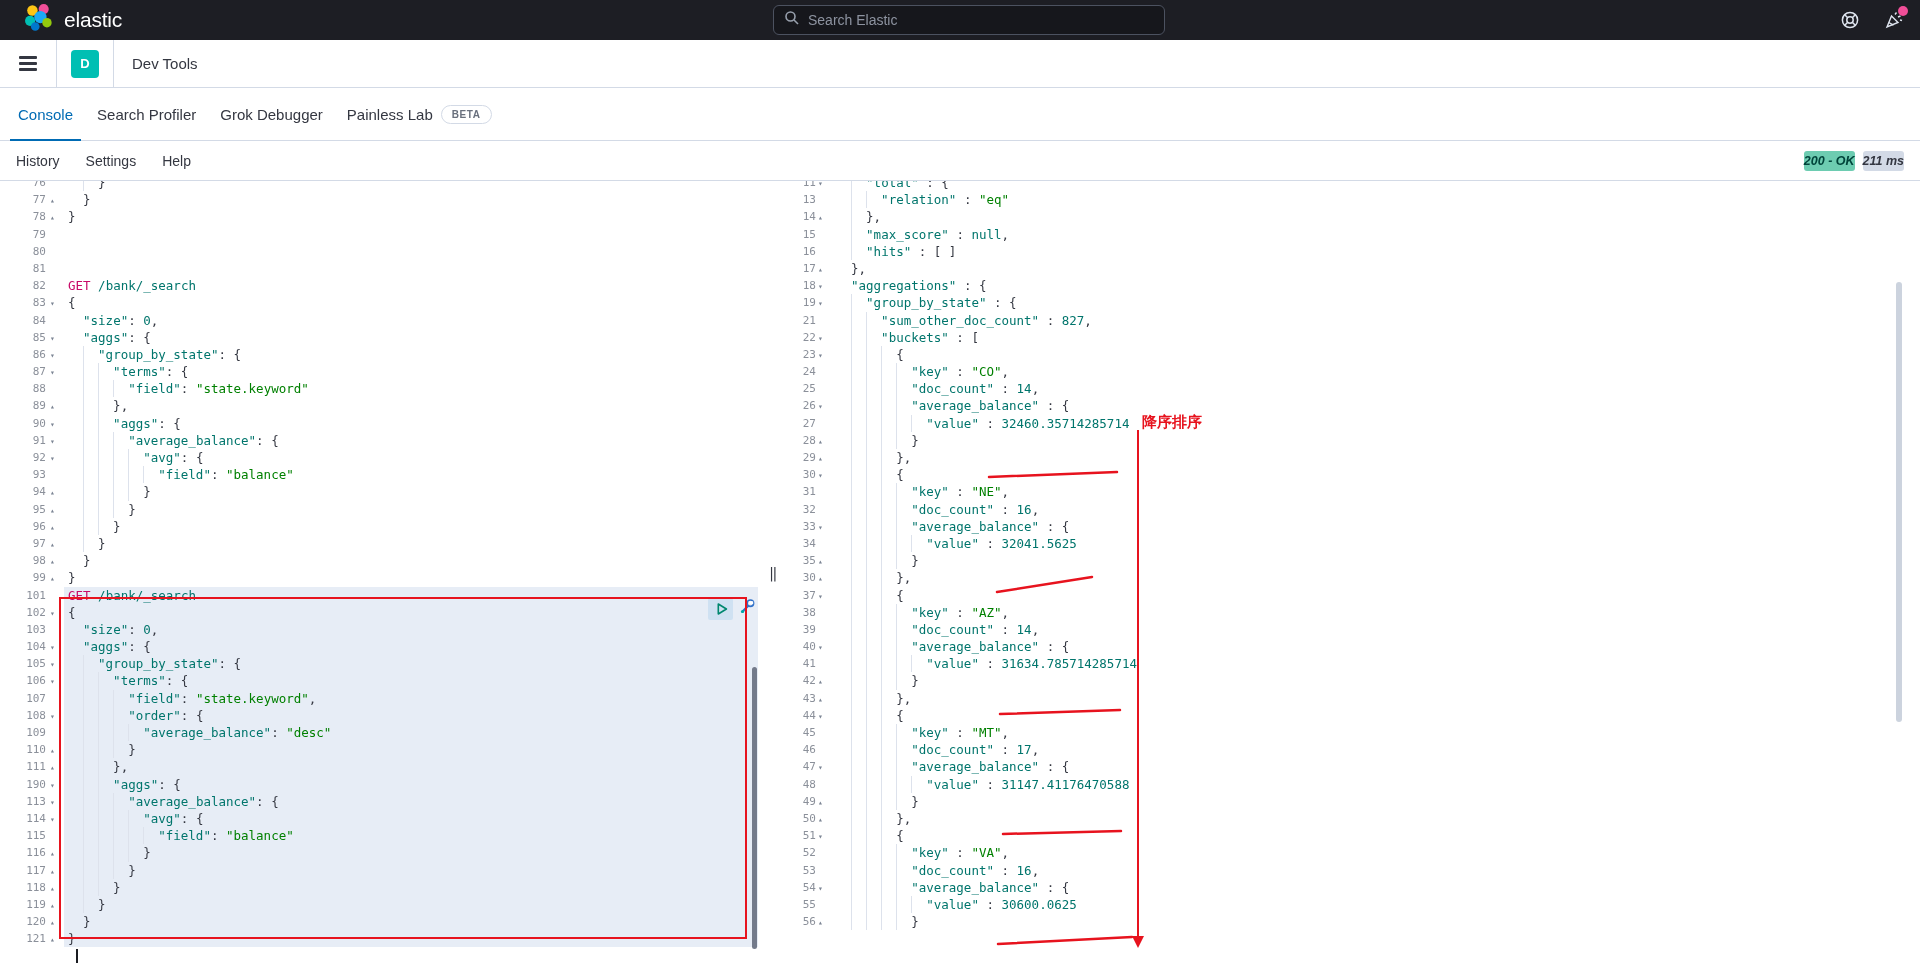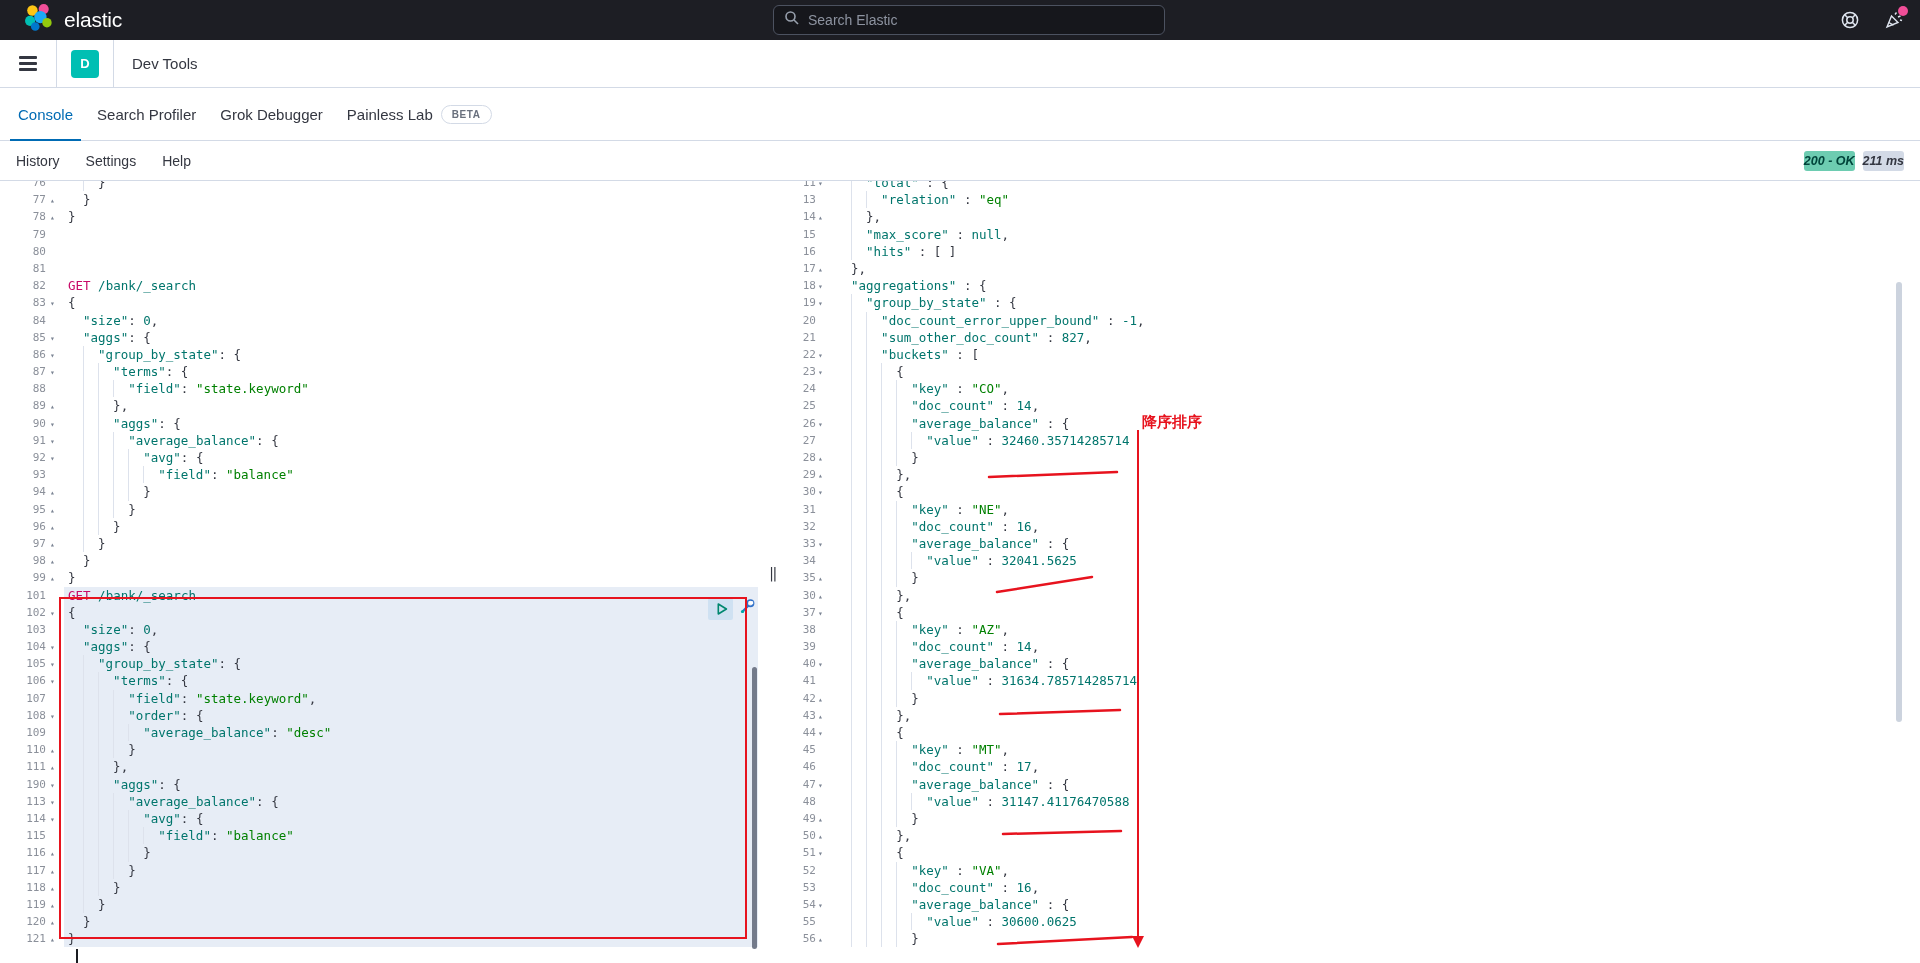--- a/index.html
+++ b/index.html
@@ -256,21 +256,20 @@
   <div class="pane pane-right">
     <div class="rows" id="right-rows">
         <div class="row"><span class="num">11</span><span class="fold" style="left: 28px;">▾</span><span class="guide" style="left: 61.04px;"></span><span class="ct" style="padding-left: 76.08px;"><span class="tk-k">"total"</span><span class="tk-p"> : {</span></span></div>
         <div class="row"><span class="num">13</span><span class="guide" style="left: 61.04px;"></span><span class="guide" style="left: 76.08px;"></span><span class="ct" style="padding-left: 91.12px;"><span class="tk-k">"relation"</span><span class="tk-p"> : </span><span class="tk-s">"eq"</span></span></div>
         <div class="row"><span class="num">14</span><span class="fold" style="left: 28px;">▴</span><span class="guide" style="left: 61.04px;"></span><span class="ct" style="padding-left: 76.08px;"><span class="tk-p">},</span></span></div>
         <div class="row"><span class="num">15</span><span class="guide" style="left: 61.04px;"></span><span class="ct" style="padding-left: 76.08px;"><span class="tk-k">"max_score"</span><span class="tk-p"> : </span><span class="tk-n">null</span><span class="tk-p">,</span></span></div>
         <div class="row"><span class="num">16</span><span class="guide" style="left: 61.04px;"></span><span class="ct" style="padding-left: 76.08px;"><span class="tk-k">"hits"</span><span class="tk-p"> : [ ]</span></span></div>
         <div class="row"><span class="num">17</span><span class="fold" style="left: 28px;">▴</span><span class="ct" style="padding-left: 61.04px;"><span class="tk-p">},</span></span></div>
         <div class="row"><span class="num">18</span><span class="fold" style="left: 28px;">▾</span><span class="ct" style="padding-left: 61.04px;"><span class="tk-k">"aggregations"</span><span class="tk-p"> : {</span></span></div>
         <div class="row"><span class="num">19</span><span class="fold" style="left: 28px;">▾</span><span class="guide" style="left: 61.04px;"></span><span class="ct" style="padding-left: 76.08px;"><span class="tk-k">"group_by_state"</span><span class="tk-p"> : {</span></span></div>
-        <div class="row"><span class="num">20</span><span class="guide" style="left: 61.04px;"></span><span class="guide" style="left: 76.08px;"></span><span class="ct" style="padding-left: 91.12px;"><span class="tk-k">"doc_count_error_upper_bound"</span><span class="tk-p"> : </span><span class="tk-n">-1</span><span class="tk-p">,</span></span></div>
         <div class="row"><span class="num">21</span><span class="guide" style="left: 61.04px;"></span><span class="guide" style="left: 76.08px;"></span><span class="ct" style="padding-left: 91.12px;"><span class="tk-k">"sum_other_doc_count"</span><span class="tk-p"> : </span><span class="tk-n">827</span><span class="tk-p">,</span></span></div>
         <div class="row"><span class="num">22</span><span class="fold" style="left: 28px;">▾</span><span class="guide" style="left: 61.04px;"></span><span class="guide" style="left: 76.08px;"></span><span class="ct" style="padding-left: 91.12px;"><span class="tk-k">"buckets"</span><span class="tk-p"> : [</span></span></div>
         <div class="row"><span class="num">23</span><span class="fold" style="left: 28px;">▾</span><span class="guide" style="left: 61.04px;"></span><span class="guide" style="left: 76.08px;"></span><span class="guide" style="left: 91.12px;"></span><span class="ct" style="padding-left: 106.16px;"><span class="tk-p">{</span></span></div>
         <div class="row"><span class="num">24</span><span class="guide" style="left: 61.04px;"></span><span class="guide" style="left: 76.08px;"></span><span class="guide" style="left: 91.12px;"></span><span class="guide" style="left: 106.16px;"></span><span class="ct" style="padding-left: 121.2px;"><span class="tk-k">"key"</span><span class="tk-p"> : </span><span class="tk-s">"CO"</span><span class="tk-p">,</span></span></div>
         <div class="row"><span class="num">25</span><span class="guide" style="left: 61.04px;"></span><span class="guide" style="left: 76.08px;"></span><span class="guide" style="left: 91.12px;"></span><span class="guide" style="left: 106.16px;"></span><span class="ct" style="padding-left: 121.2px;"><span class="tk-k">"doc_count"</span><span class="tk-p"> : </span><span class="tk-n">14</span><span class="tk-p">,</span></span></div>
         <div class="row"><span class="num">26</span><span class="fold" style="left: 28px;">▾</span><span class="guide" style="left: 61.04px;"></span><span class="guide" style="left: 76.08px;"></span><span class="guide" style="left: 91.12px;"></span><span class="guide" style="left: 106.16px;"></span><span class="ct" style="padding-left: 121.2px;"><span class="tk-k">"average_balance"</span><span class="tk-p"> : {</span></span></div>
         <div class="row"><span class="num">27</span><span class="guide" style="left: 61.04px;"></span><span class="guide" style="left: 76.08px;"></span><span class="guide" style="left: 91.12px;"></span><span class="guide" style="left: 106.16px;"></span><span class="guide" style="left: 121.2px;"></span><span class="ct" style="padding-left: 136.24px;"><span class="tk-k">"value"</span><span class="tk-p"> : </span><span class="tk-n">32460.35714285714</span></span></div>
         <div class="row"><span class="num">28</span><span class="fold" style="left: 28px;">▴</span><span class="guide" style="left: 61.04px;"></span><span class="guide" style="left: 76.08px;"></span><span class="guide" style="left: 91.12px;"></span><span class="guide" style="left: 106.16px;"></span><span class="ct" style="padding-left: 121.2px;"><span class="tk-p">}</span></span></div>
         <div class="row"><span class="num">29</span><span class="fold" style="left: 28px;">▴</span><span class="guide" style="left: 61.04px;"></span><span class="guide" style="left: 76.08px;"></span><span class="guide" style="left: 91.12px;"></span><span class="ct" style="padding-left: 106.16px;"><span class="tk-p">},</span></span></div>
         <div class="row"><span class="num">30</span><span class="fold" style="left: 28px;">▾</span><span class="guide" style="left: 61.04px;"></span><span class="guide" style="left: 76.08px;"></span><span class="guide" style="left: 91.12px;"></span><span class="ct" style="padding-left: 106.16px;"><span class="tk-p">{</span></span></div>

